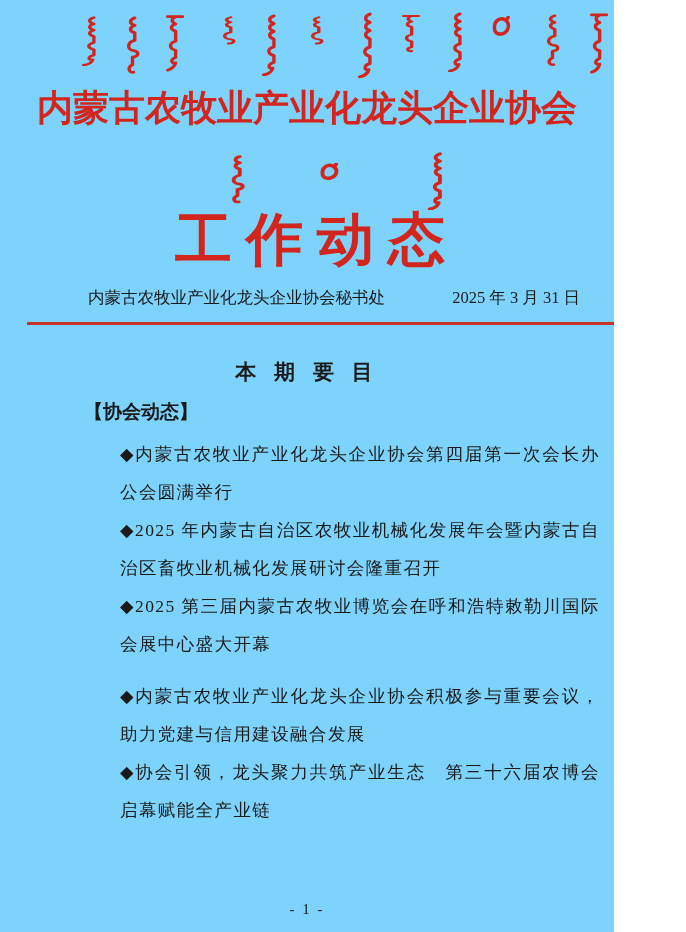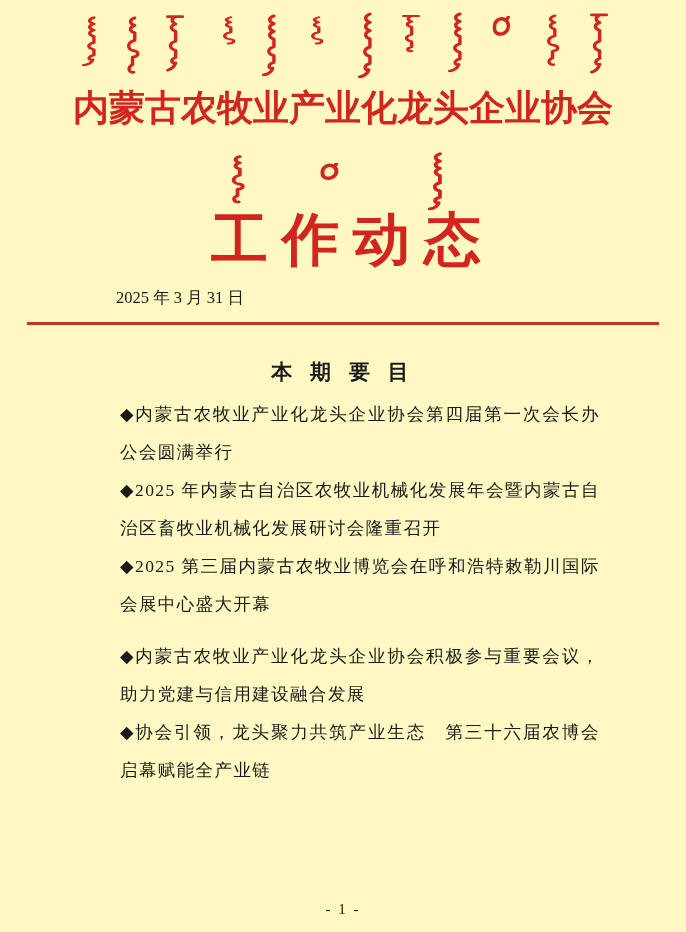--- a/index.html
+++ b/index.html
@@ -1,20 +1,20 @@
 <!DOCTYPE html>
 <html><head>
 <meta charset="utf-8">
 <style>
   html,body { margin:0; padding:0; background:#ffffff; }
   .page {
     position: relative;
-    width: 686px;
+    width: 614px;
     height: 932px;
-    background: #fef9c3;
+    background: #7dd3fc;
     overflow: hidden;
     font-family: "Liberation Serif", "DejaVu Serif", serif;
     color: #1a1a1a;
   }
 
   
   .masthead { position: relative; padding-top: 84px; }
 
   .mg { position: absolute; width: 25px; }
   .mg path { stroke: #d2251d; stroke-width: 3; fill: none; stroke-linecap: round; stroke-linejoin: round; }
@@ -169,29 +169,31 @@
         </svg>
       <svg class="mg" style="left:424px;top:152px;height:58px" viewBox="0 0 22 64" preserveAspectRatio="none">
           <path d="M14 2 C9 4 9 8 14 10 C9 12 9 16 14 18 C9 20 9 24 14 26 L14 34 C8 36 8 41 14 43 L14 50 C8 52 9 57 13 56 C12 60 9 62 5 63"></path>
         </svg>
     </div>
 
     <h2 class="bulletin-title">工作动态</h2>
 
 
     <div class="pub-row">
+      <span class="publisher">内蒙古农牧业产业化龙头企业协会秘书处</span>
       <span class="date">2025 年 3 月 31 日</span>
     </div>
 
     <hr class="red-rule">
   </header>
 
   <main>
     <h3 class="toc-heading">本 期 要 目</h3>
 
+    <div class="section-label">【协会动态】</div>
 
     <div class="toc-list">
 
         <div class="toc-item">
           <span>◆内蒙古农牧业产业化龙头企业协会第四届第一次会长办公会圆满举行</span>
         </div>
 
         <div class="toc-item">
           <span>◆2025 年内蒙古自治区农牧业机械化发展年会暨内蒙古自治区畜牧业机械化发展研讨会隆重召开</span>
         </div>

